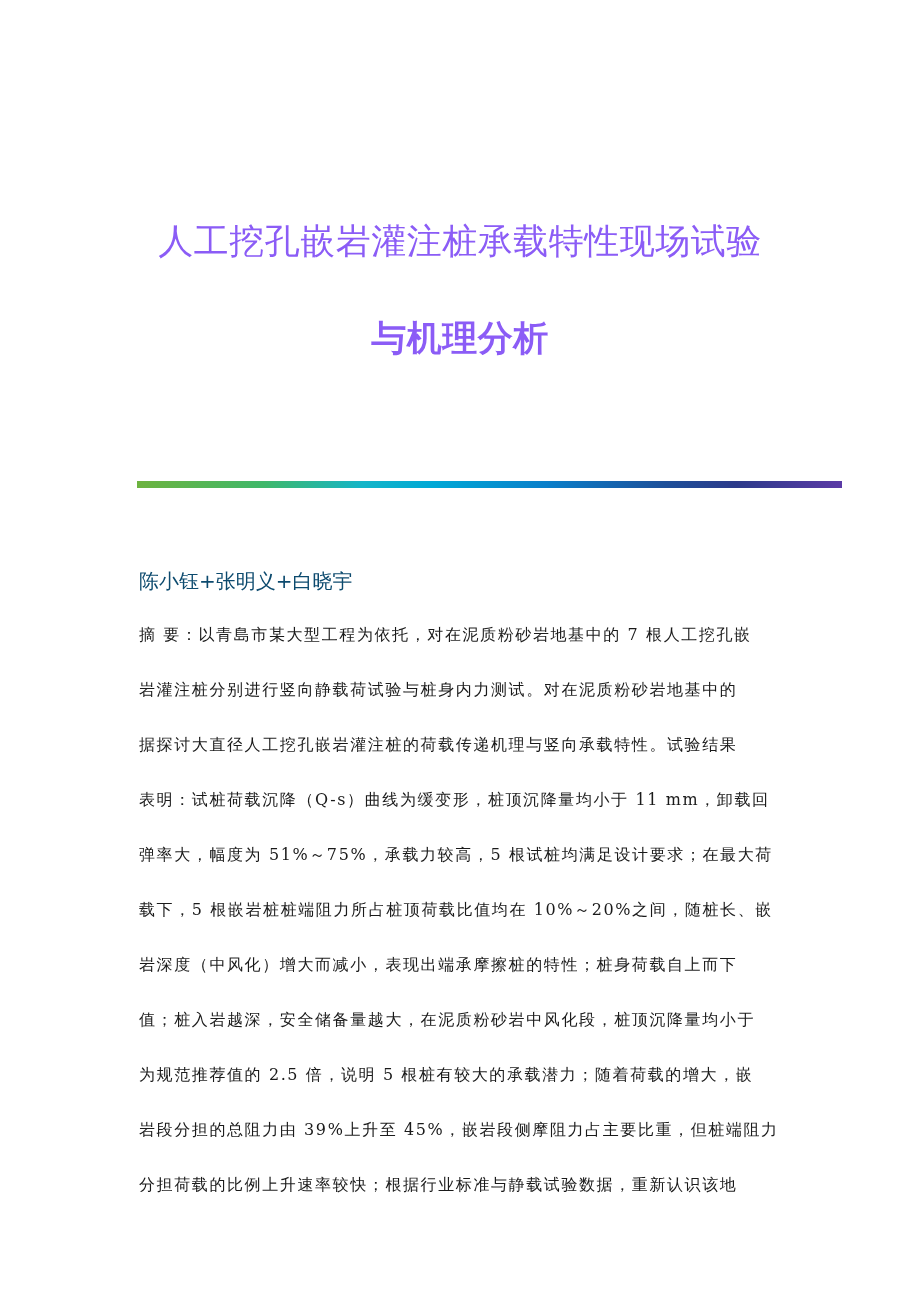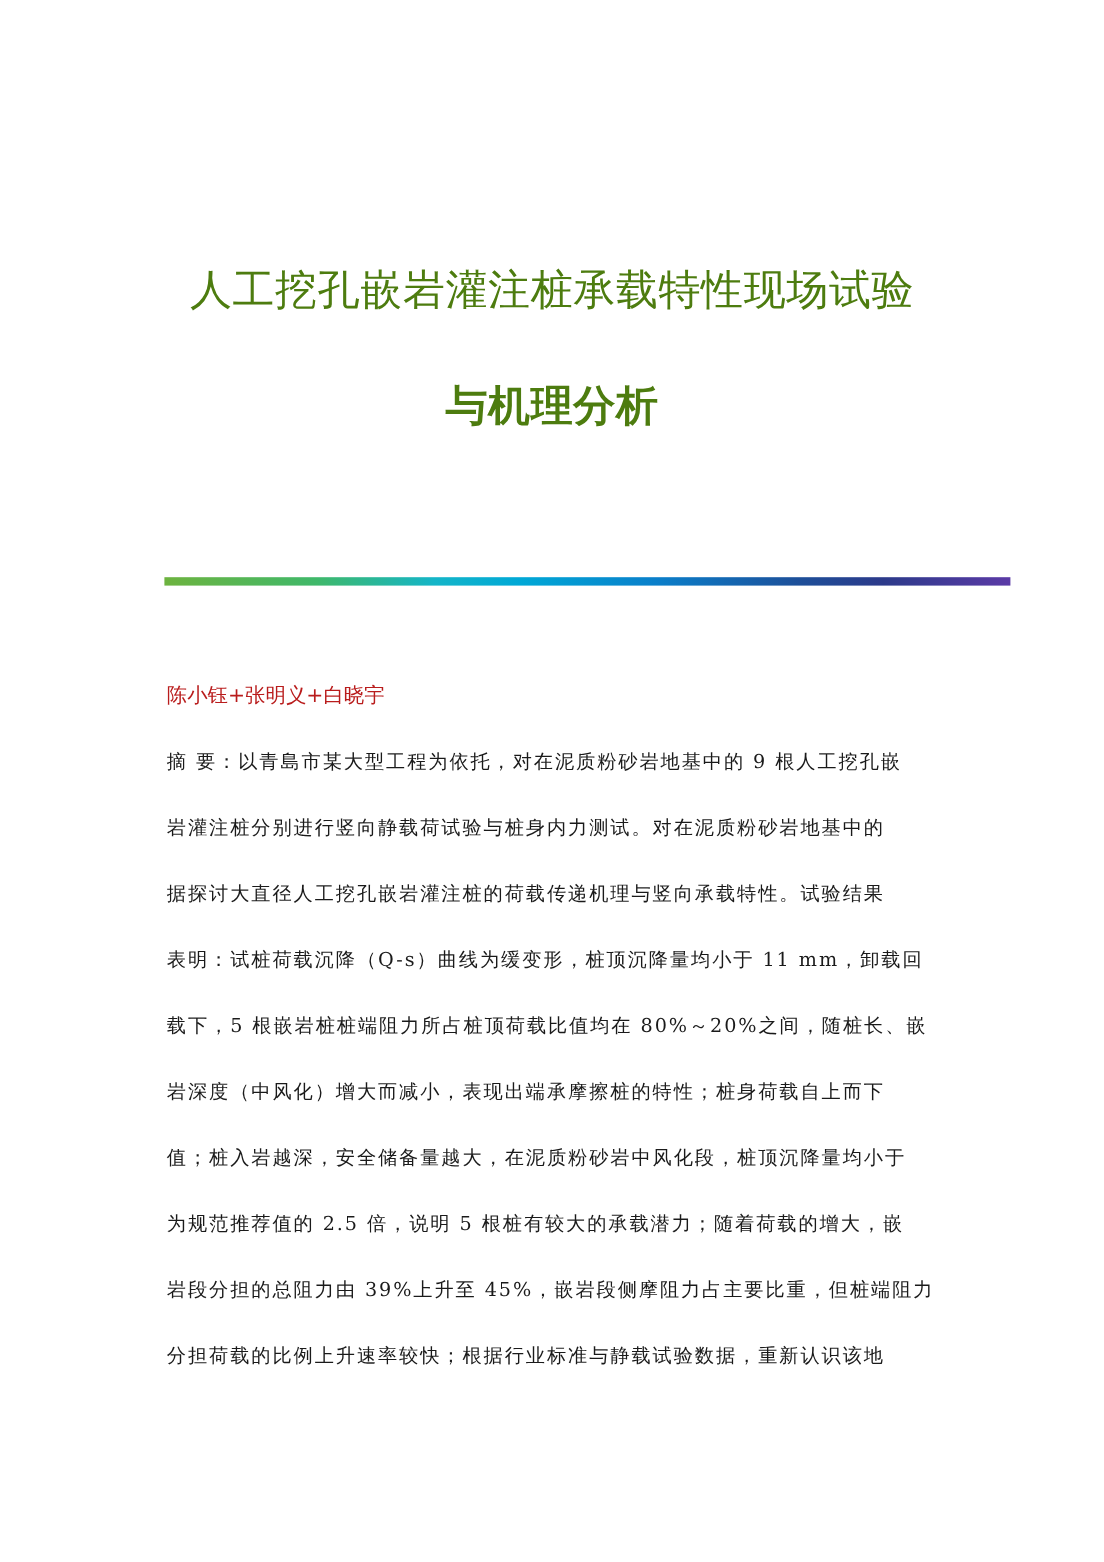--- a/index.html
+++ b/index.html
@@ -16,21 +16,21 @@
       color: #1a1a1a;
     }
     .title-line {
       position: absolute;
       left: 0;
       width: 920px;
       text-align: center;
       font-family: "DejaVu Sans", "Liberation Sans", sans-serif;
       font-size: 35px;
       letter-spacing: 0.5px;
-      color: #4d7c0f;
+      color: #8b5cf6;
       white-space: nowrap;
     }
     .title-line.l1 { top: 218px; }
     .title-line.l2 { top: 315px; }
 
     .divider {
       position: absolute;
       left: 137px;
       top: 481px;
       width: 705px;
@@ -44,22 +44,22 @@
         #1d4f99 75%,
         #2c3a8a 85%,
         #5b3aa6 100%);
     }
 
     .authors {
       position: absolute;
       left: 139px;
       top: 568px;
       font-family: "DejaVu Sans", "Liberation Sans", sans-serif;
-      font-size: 17px;
-      color: #b91c1c;
+      font-size: 20px;
+      color: #0c4a6e;
       white-space: nowrap;
     }
 
     .abstract {
       position: absolute;
       left: 139px;
       top: 622px;
       width: 640px;
     }
     .abstract .line {
@@ -76,24 +76,25 @@
 
 <div>
   <h1 class="title-line l1" style="margin:0;font-weight:normal;">人工挖孔嵌岩灌注桩承载特性现场试验</h1>
   <h1 class="title-line l2" style="margin:0;font-weight:bold;">与机理分析</h1>
 
   <div class="divider"></div>
 
   <div class="authors">陈小钰+张明义+白晓宇</div>
 
   <div class="abstract">
-    <div class="line">摘 要：以青島市某大型工程为依托，对在泥质粉砂岩地基中的 9 根人工挖孔嵌</div>
+    <div class="line">摘 要：以青島市某大型工程为依托，对在泥质粉砂岩地基中的 7 根人工挖孔嵌</div>
     <div class="line">岩灌注桩分别进行竖向静载荷试验与桩身内力测试。对在泥质粉砂岩地基中的</div>
     <div class="line">据探讨大直径人工挖孔嵌岩灌注桩的荷载传递机理与竖向承载特性。试验结果</div>
     <div class="line">表明：试桩荷载沉降（Q-s）曲线为缓变形，桩顶沉降量均小于 11 mm，卸载回</div>
-    <div class="line">载下，5 根嵌岩桩桩端阻力所占桩顶荷载比值均在 80%～20%之间，随桩长、嵌</div>
+    <div class="line">弹率大，幅度为 51%～75%，承载力较高，5 根试桩均满足设计要求；在最大荷</div>
+    <div class="line">载下，5 根嵌岩桩桩端阻力所占桩顶荷载比值均在 10%～20%之间，随桩长、嵌</div>
     <div class="line">岩深度（中风化）增大而减小，表现出端承摩擦桩的特性；桩身荷载自上而下</div>
     <div class="line">值；桩入岩越深，安全储备量越大，在泥质粉砂岩中风化段，桩顶沉降量均小于</div>
     <div class="line">为规范推荐值的 2.5 倍，说明 5 根桩有较大的承载潜力；随着荷载的增大，嵌</div>
     <div class="line">岩段分担的总阻力由 39%上升至 45%，嵌岩段侧摩阻力占主要比重，但桩端阻力</div>
     <div class="line">分担荷载的比例上升速率较快；根据行业标准与静载试验数据，重新认识该地</div>
   </div>
 </div>
 
 </body></html>

